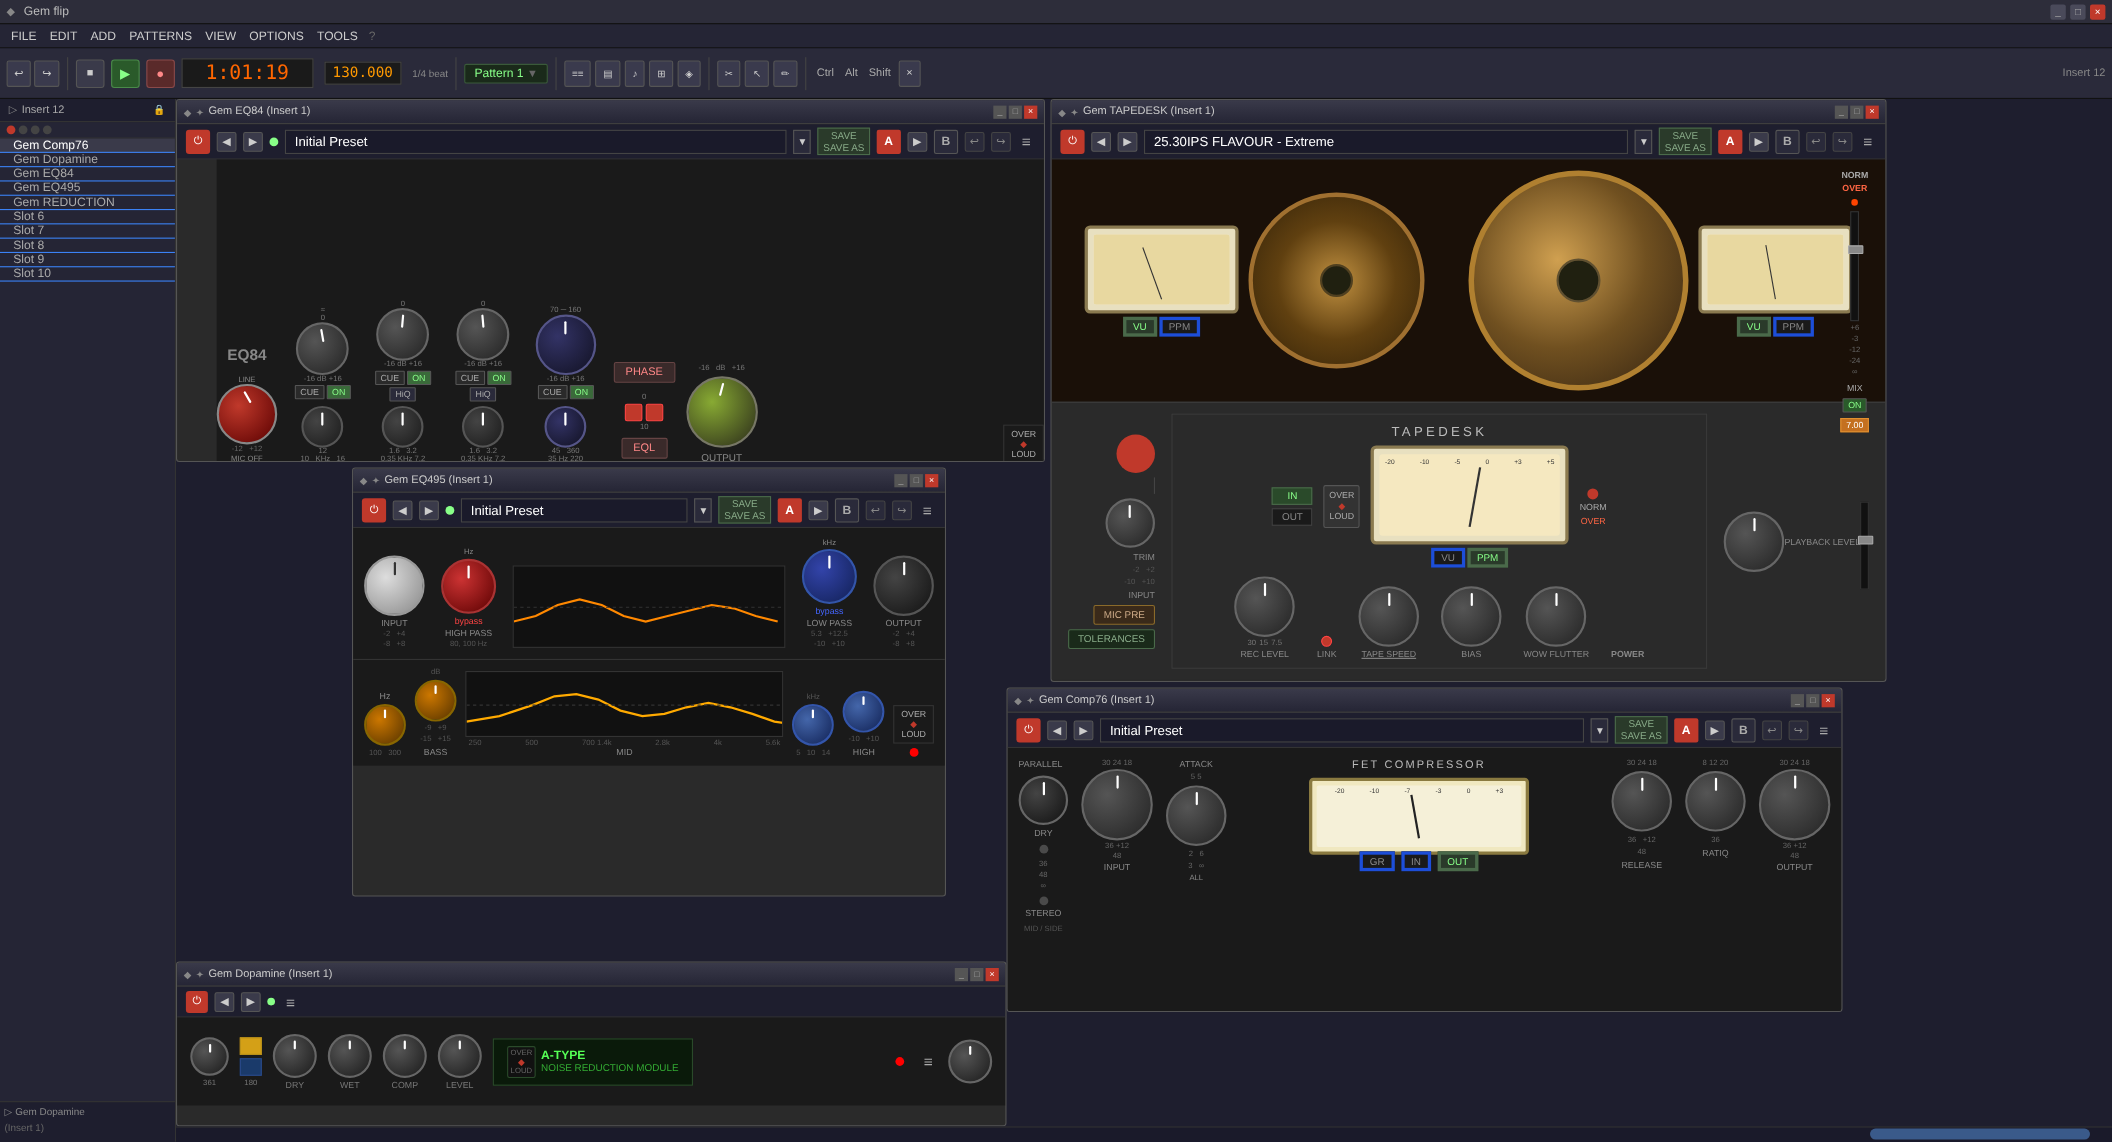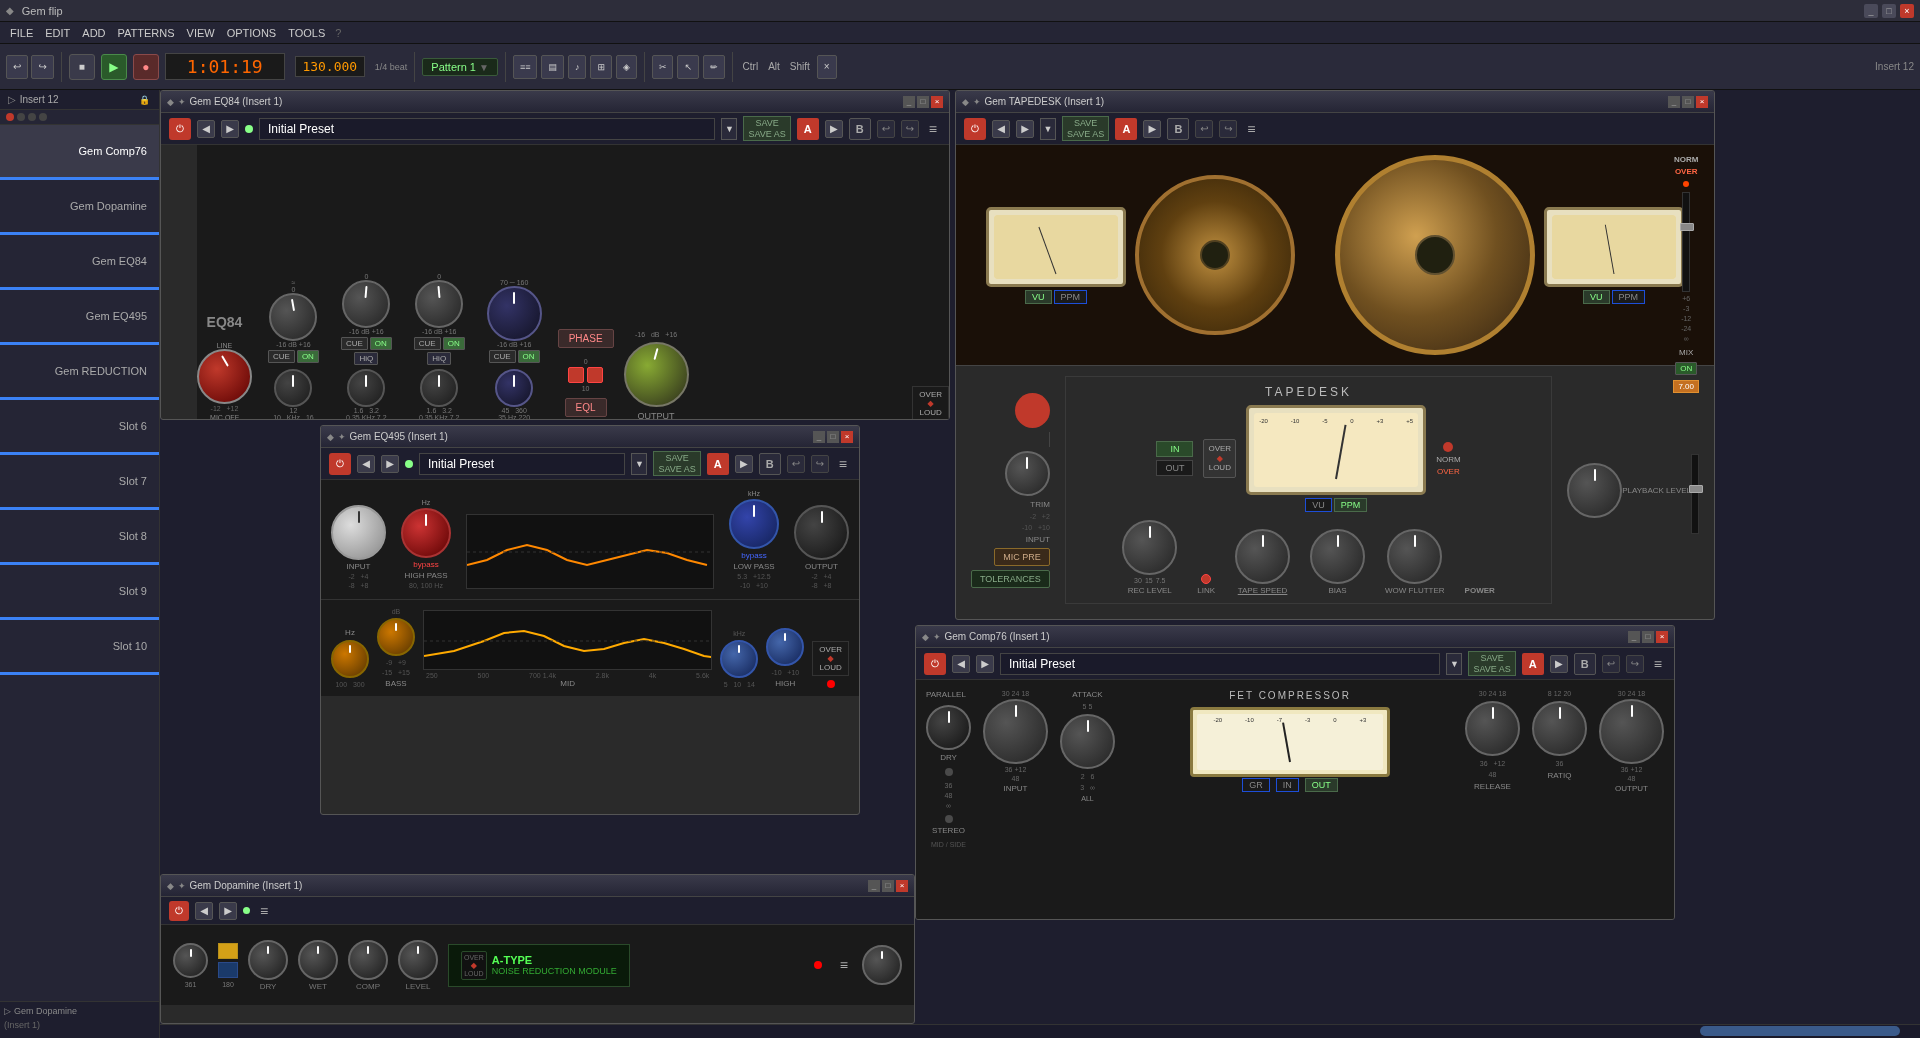--- a/index.html
+++ b/index.html
@@ -117,26 +117,25 @@
       background: #1e1e2e;
       padding: 4px 8px;
       font-size: 10px;
       color: #aaa;
       border-bottom: 1px solid #333;
       display: flex;
       align-items: center;
       gap: 4px;
     }
     .sidebar-item {
-      padding: 20px 12px;
+      padding: 0 12px;
       font-size: 11px;
       color: #aaa;
       cursor: pointer;
-      border-bottom: 3px solid #3b82f6;
-      text-align: right;
+      border-bottom: 1px solid #3b82f6;
     }
     .sidebar-item.active { background: #3a3a4a; color: #fff; }
 
     
     .plugins-area {
       flex: 1;
       position: relative;
       overflow: hidden;
     }
 
@@ -443,21 +442,21 @@
       width: 14px;
       height: 8px;
       background: #888;
       border: 1px solid #aaa;
       border-radius: 1px;
     }
 
     
     .vu-ppm-btn {
       background: #1a1a1a;
-      border: 1px solid #1d4ed8;
+      border: 3px solid #1d4ed8;
       color: #888;
       padding: 1px 6px;
       font-size: 9px;
       cursor: pointer;
       text-align: center;
     }
     .vu-ppm-btn.active { background: #2a3a2a; color: #8f8; border-color: #4a6a4a; }
 
     
     .in-out-btn {
@@ -824,20 +823,21 @@
           <button class="pw-btn">_</button>
           <button class="pw-btn">□</button>
           <button class="pw-btn" style="background:#c0392b;color:#fff;">×</button>
         </div>
       </div>
 
       <div class="plugin-header">
         <button class="power-btn">⏻</button>
         <button class="nav-btn">◀</button>
         <button class="nav-btn">▶</button>
+        <input class="preset-name" type="text" value="25.30IPS FLAVOUR - Extreme" style="">
         <button class="preset-dropdown">▼</button>
         <div class="save-btn">SAVE<br>SAVE AS</div>
         <button class="ab-btn">A</button>
         <button class="nav-btn">▶</button>
         <button class="ab-btn b">B</button>
         <button class="undo-btn">↩</button>
         <button class="undo-btn">↪</button>
         <button class="menu-icon-btn">≡</button>
       </div>
 

